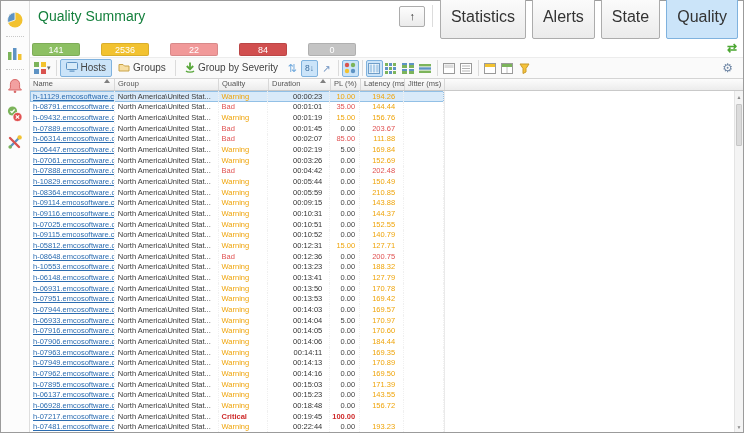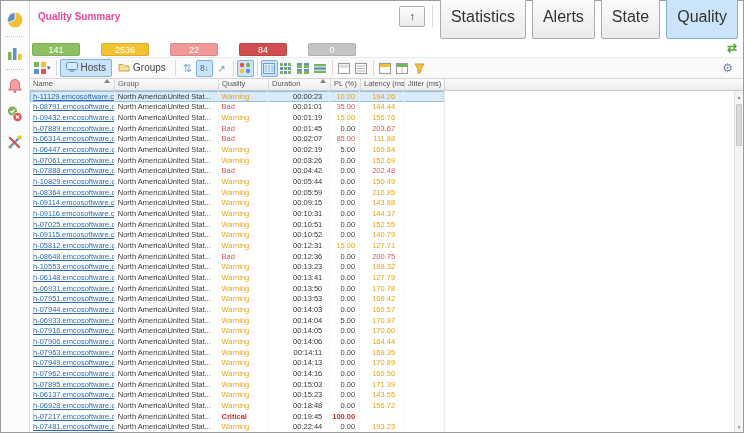--- a/index.html
+++ b/index.html
@@ -10,21 +10,21 @@
   
   .sidebar{width:29px;background:#FCFCFC;border-right:1px solid #DEDEDE;display:flex;
     flex-direction:column;align-items:center;padding-top:5px;flex:none}
   .side-icon{width:22px;height:22px;display:flex;align-items:center;justify-content:center;margin:3px 0}
   .side-div{width:18px;border-top:1px dotted #C8C8C8;margin:2px 0}
 
   
   .main{flex:1;display:flex;flex-direction:column;position:relative;min-width:0}
 
   .titlebar{height:30px;display:flex;align-items:center;padding:0 5px 0 8px;background:#FFF}
-  .title{font-size:10px;font-weight:bold;color:#ec4899}
+  .title{font-size:14px;font-weight:normal;color:#15803d}
   .actions{margin-left:auto;display:flex;align-items:center;gap:6px}
   .btn{font-size:16px;color:#333;background:linear-gradient(#FDFDFD,#EBEBEB);
     border:1px solid #ACACAC;border-radius:2px;padding:16px 10px;line-height:11px;cursor:default}
   .btn.icon-btn{padding:3px 9px;font-size:11px;line-height:13px}
   .btn.active{background:#CBE4F9;border-color:#7FB2DE}
   .vsep{width:1px;height:22px;background:#DCDCDC;margin:0 1px}
 
   .statusband{height:26px;position:relative;padding-left:8px}
   .mon-label{font-size:10px;color:#555;line-height:12px;padding-top:0}
   .badges{position:absolute;left:2px;top:12px;display:flex;gap:21px}
@@ -165,20 +165,28 @@
         </svg>
           <span>Hosts</span>
       </div>
       <div class="titem">
         <svg width="12" height="10">
           <path d="M1 2.5h4l1.5 1.5H11v5H1z" fill="#F7DFA4" stroke="#C9A348"></path>
         </svg>
           <span>Groups</span>
       </div>
       <div class="tsep"></div>
+      <div class="titem">
+        <svg width="10" height="11">
+          <path d="M5 0.5v6" stroke="#57A639" stroke-width="1.8"></path>
+          <path d="M1.8 4L5 7.2 8.2 4" stroke="#57A639" stroke-width="1.8" fill="none"></path>
+          <path d="M1 9c1.2 1.4 6.8 1.4 8 0" stroke="#57A639" stroke-width="1.2" fill="none"></path>
+        </svg>
+          <span>Group by Severity</span>
+      </div>
       <div class="tico">
           <span style="color:#6FA8DC;font-size:11px">⇅</span>
         </div>
       <div class="tico selected">
           <span style="color:#3C6E9F;font-size:8.5px">8↓</span>
         </div>
       <div class="tico">
           <span style="color:#6A8FBF;font-size:10px">↗</span>
         </div>
       <div class="tsep"></div>

